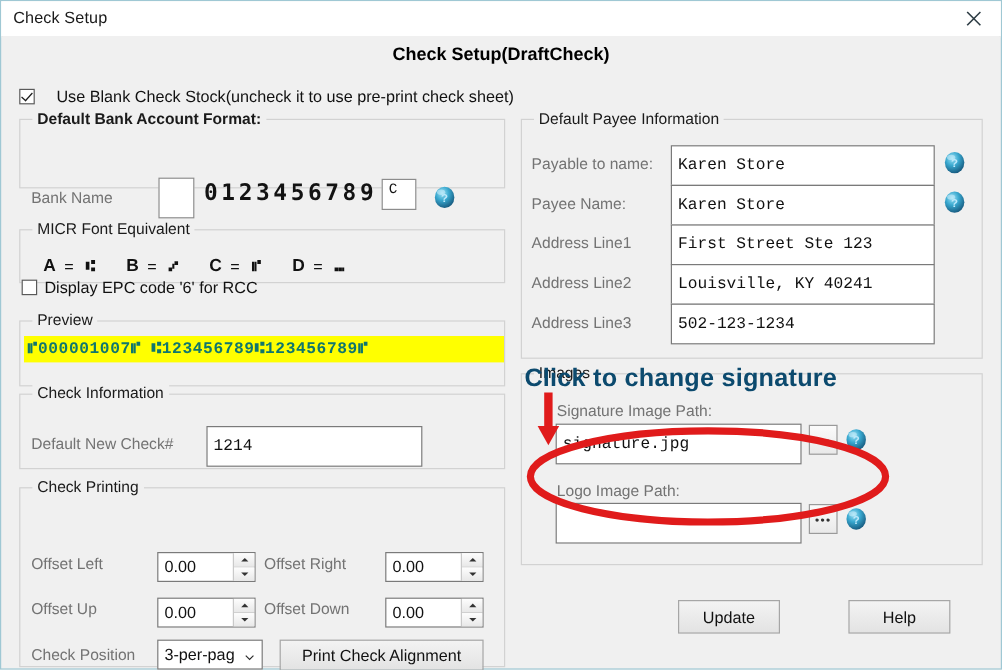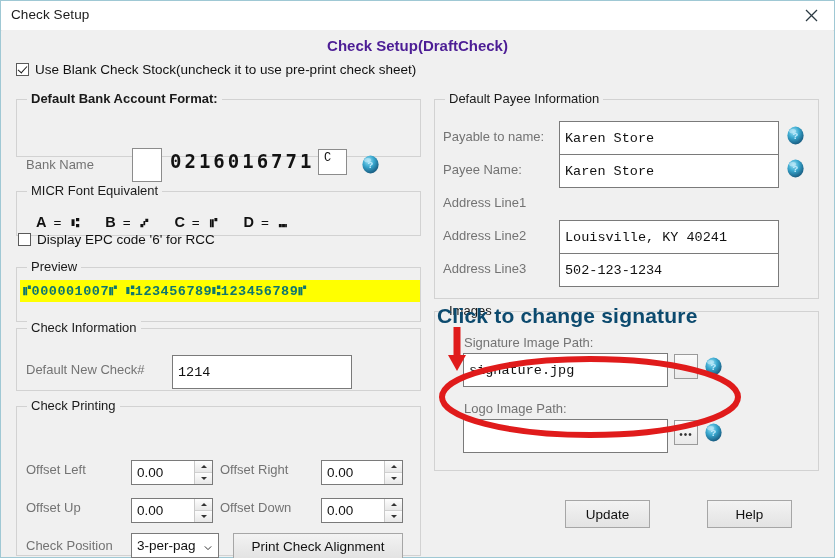--- a/index.html
+++ b/index.html
@@ -35,26 +35,26 @@
   #close-btn svg{display:block;}
 
   
   #content{
     position:absolute;left:1px;top:29px;right:1px;bottom:1px;
     background:#f0f0f0;
   }
   #page-title{
     position:absolute;left:0;right:0;top:7px;
     text-align:center;
-    font-size:15px;font-weight:bold;color:#4c1d95;
+    font-size:15px;font-weight:bold;color:#000000;
   }
   
   #blank-stock-row{
-    position:absolute;left:14px;top:32px;
-    display:flex;align-items:center;gap:6px;text-align:center;
+    position:absolute;left:14px;top:43px;
+    display:flex;align-items:center;gap:18px;text-align:center;
   }
   .cbx{
     width:13px;height:13px;box-sizing:border-box;
     border:1px solid #5a5a5a;background:#fff;
     display:inline-block;position:relative;flex:none;
   }
   .cbx.checked::after{
     content:"";position:absolute;left:3px;top:0px;
     width:4px;height:8px;border:solid #1a1a1a;
     border-width:0 1.6px 1.6px 0;transform:rotate(42deg);
@@ -208,21 +208,21 @@
     <div id="blank-stock-row">
       <span class="cbx checked"></span>
       <span class="cbx-label">Use Blank Check Stock(uncheck it to use pre-print check sheet)</span>
     </div>
 
     <div class="group bold" style="left:14px;top:69px;width:405px;height:58px;">
       <span class="legend">Default Bank Account Format:</span>
     </div>
     <div class="lbl" style="left:24px;top:127px;">Bank Name</div>
     <div class="txt plain" style="left:130px;top:118px;width:30px;height:26px;"></div>
-    <div id="bank-digits" style="left:168px;top:120px;">0216016771</div>
+    <div id="bank-digits" style="left:168px;top:120px;">0123456789</div>
     <div class="txt plain" style="left:316px;top:119px;width:29px;height:26px;font-size:12px;align-items:flex-start;padding-top:1px;">C</div>
     <div class="help" style="left:358px;top:124px;">
       <svg viewBox="0 0 22 22" width="21" height="21">
         <defs>
           <radialGradient id="g1" cx="38%" cy="30%" r="75%">
             <stop offset="0%" stop-color="#9ee2f5"></stop>
             <stop offset="45%" stop-color="#39a8cf"></stop>
             <stop offset="100%" stop-color="#15557a"></stop>
           </radialGradient>
         </defs>
@@ -357,20 +357,21 @@
     <div class="txt" style="left:557px;top:124px;width:220px;height:27px;">Karen Store</div>
     <div class="help" style="left:783px;top:128px;">
       <svg viewBox="0 0 22 22" width="21" height="21">
         <ellipse cx="11" cy="11" rx="8.5" ry="9.3" fill="url(#g1)"></ellipse>
         <ellipse cx="8" cy="6.5" rx="3.6" ry="2.3" fill="#cdeefb" opacity=".55"></ellipse>
         <text x="11" y="15" font-size="10" font-weight="bold" text-anchor="middle" fill="#bfe9fb" font-family="Liberation Sans, sans-serif">?</text>
       </svg>
     </div>
 
     <div class="lbl" style="left:441px;top:165px;">Address Line1</div>
+    <div class="txt" style="left:557px;top:157px;width:220px;height:27px;">First Street Ste 123</div>
 
     <div class="lbl" style="left:441px;top:198px;">Address Line2</div>
     <div class="txt" style="left:557px;top:190px;width:220px;height:27px;">Louisville, KY 40241</div>
 
     <div class="lbl" style="left:441px;top:231px;">Address Line3</div>
     <div class="txt" style="left:557px;top:223px;width:220px;height:27px;">502-123-1234</div>
 
     <div class="group" style="left:432px;top:281px;width:385px;height:160px;">
       <span class="legend">Images</span>
     </div>

